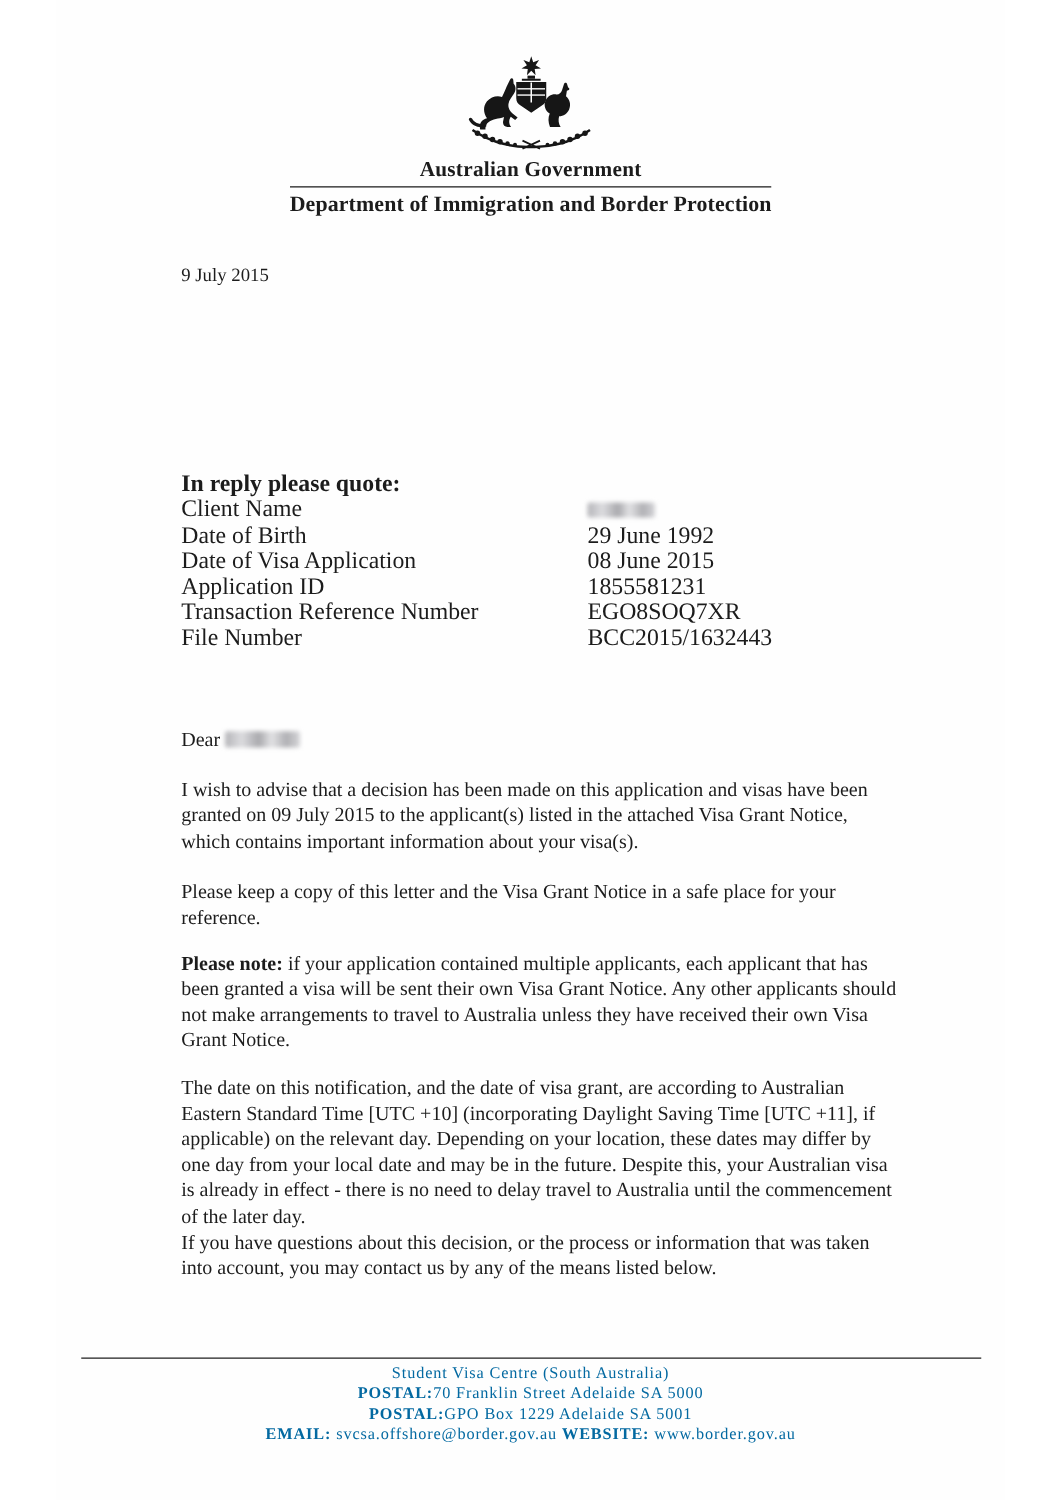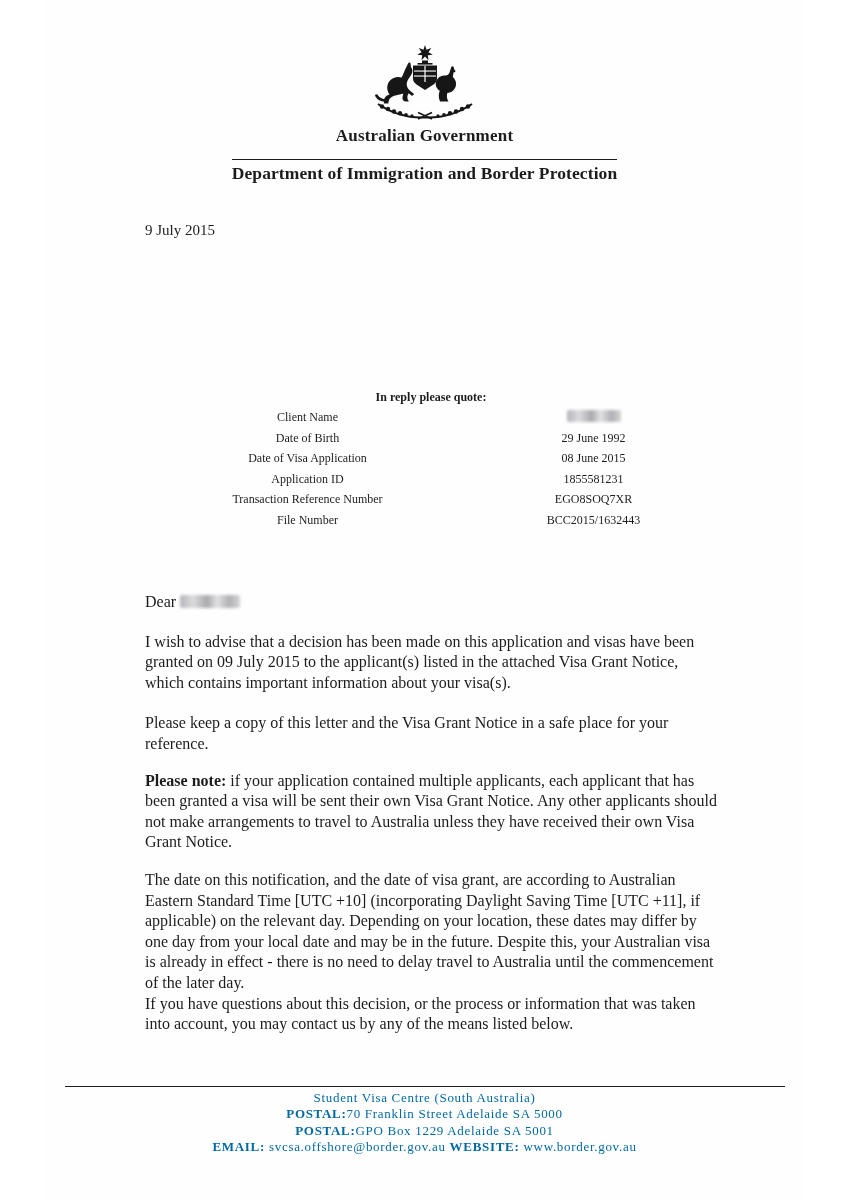--- a/index.html
+++ b/index.html
@@ -15,32 +15,32 @@
   }
   .content { padding: 0 87px 0 100px; }
 
   
   .letterhead { text-align: center; padding-top: 44px; line-height: 1.15; }
   .crest { display: block; margin: 0 auto 4px auto; }
   .gov-title { font-weight: bold; font-size: 17px; letter-spacing: 0.2px; }
   .dept-wrap {
     display: inline-block;
     border-top: 1.6px solid #1a1a1a;
-    margin-top: 13px;
+    margin-top: 3px;
     padding-top: 3px;
     font-weight: bold;
     font-size: 17.5px;
     letter-spacing: 0.1px;
   }
 
   
   .body-text { font-size: 16px; line-height: 20.6px; }
   .letter-date { margin-top: 37px; font-size: 15px; }
 
-  .quote-block { margin-top: 146px; font-size: 12px; line-height: 20.5px; text-align: center; }
+  .quote-block { margin-top: 146px; font-size: 19px; line-height: 20.5px; }
   .quote-title { font-weight: bold; }
   .qrow { display: flex; }
   .qlabel { width: 325px; flex: 0 0 325px; }
   .qvalue { flex: 1; }
 
   .redact {
     display: inline-block;
     width: 54px;
     height: 12px;
     border-radius: 2px;

